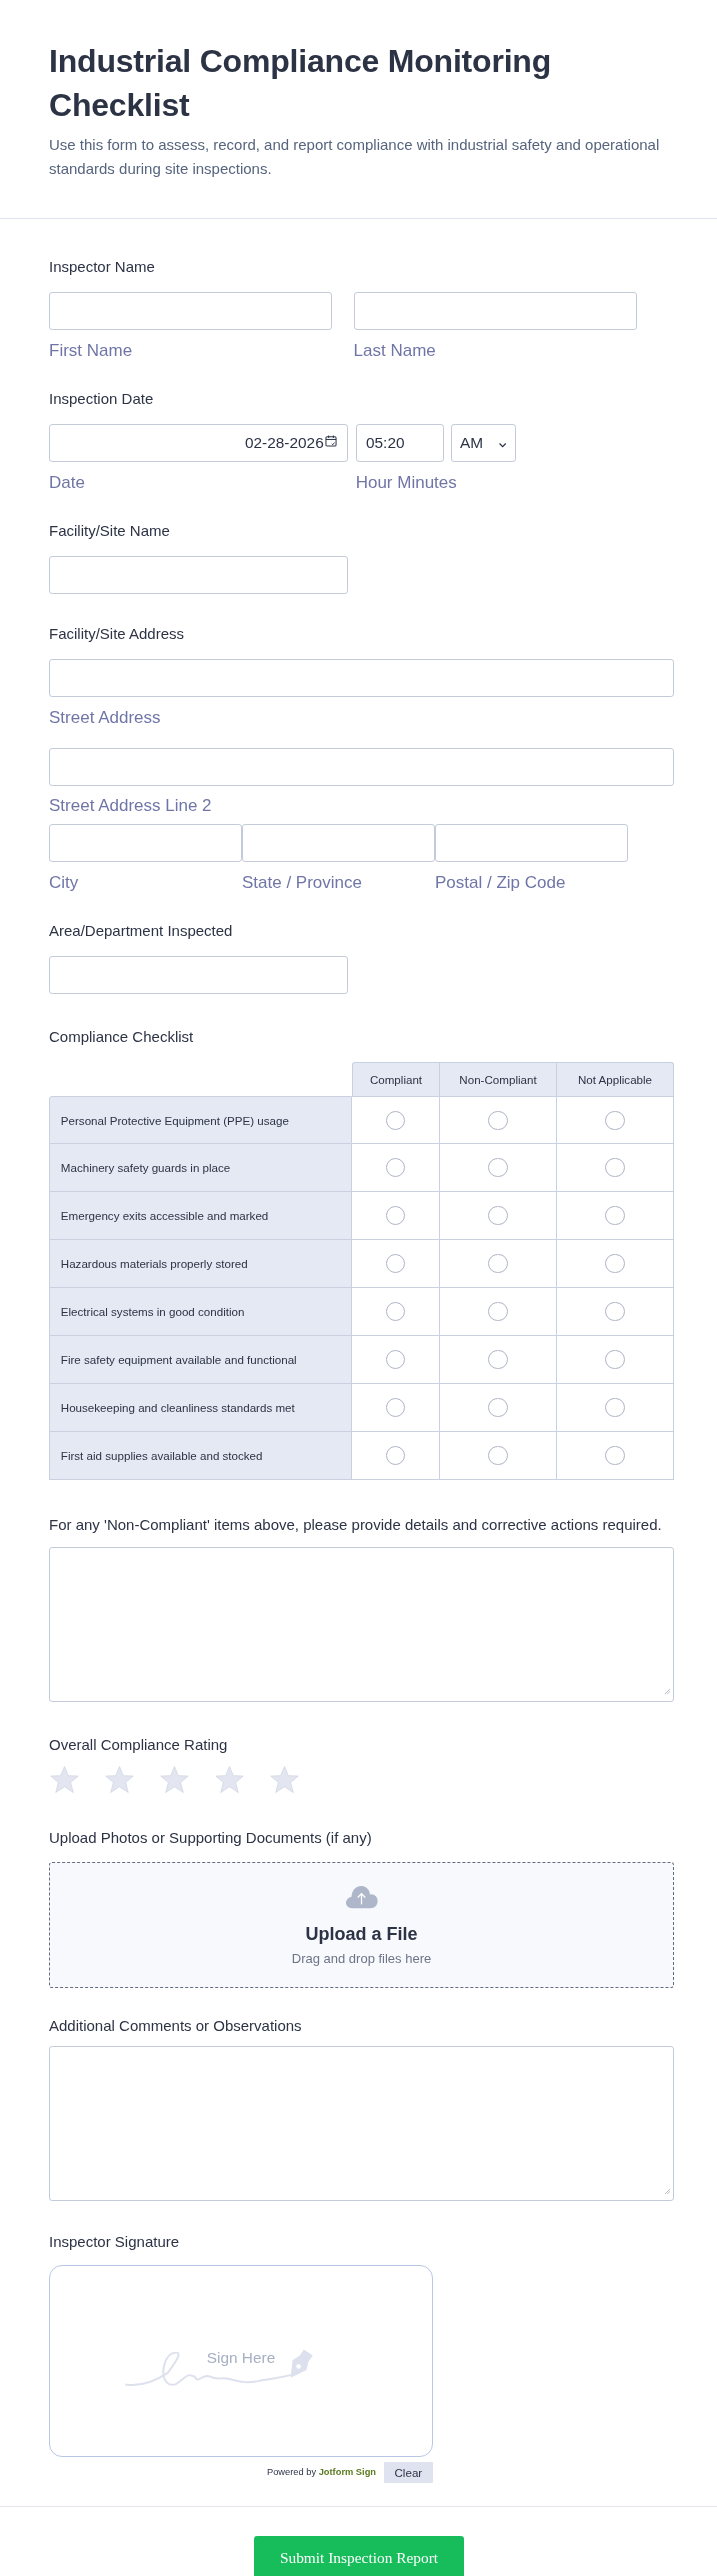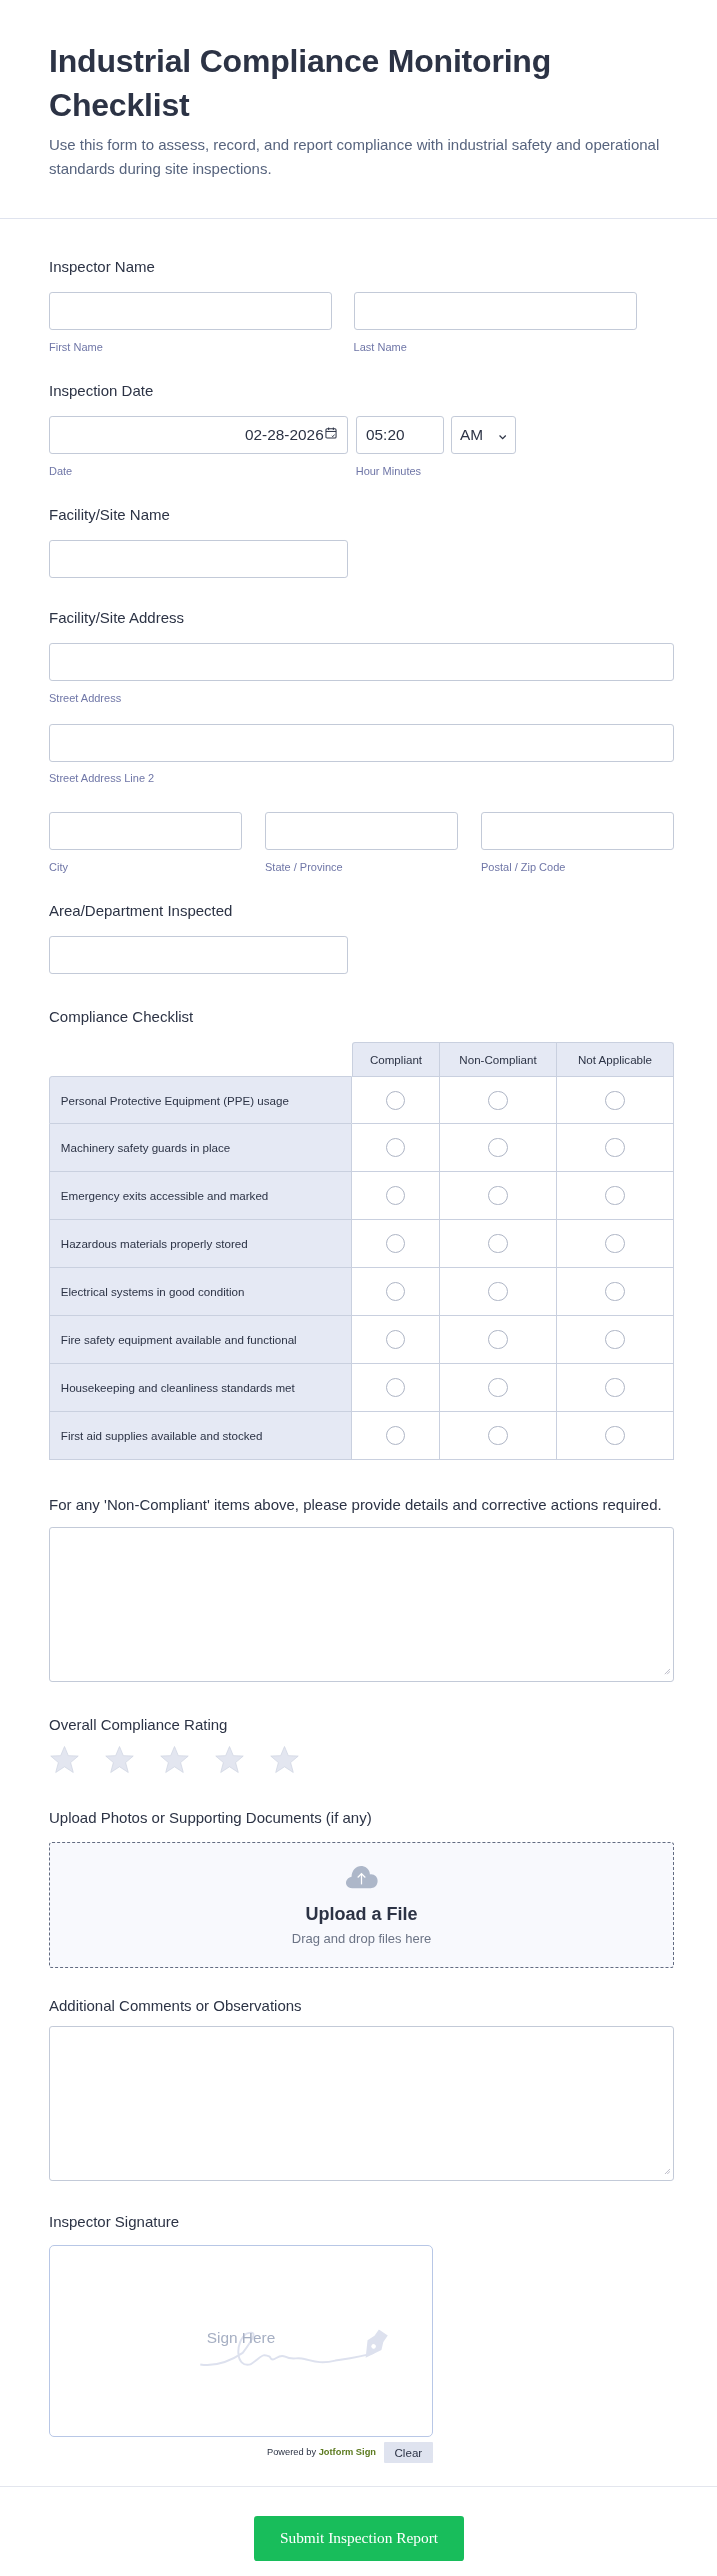--- a/index.html
+++ b/index.html
@@ -13,21 +13,21 @@
   .form { padding: 0 31px 0 49px; }
   .field { margin-top: 35px; }
   .field:first-child { margin-top: 39px; }
   .label { font-size: 15px; color: #2c3345; margin-bottom: 17px; font-weight: 500; }
   .label.wrap { line-height: 19.3px; margin-bottom: 12.3px; }
   .input {
     display: block; height: 38px; border: 0.8px solid #c3cad8; border-radius: 3.1px;
     background: #fff; font-size: 15.4px; color: #2c3345; padding: 0 9.3px;
     font-family: "Liberation Sans", sans-serif;
   }
-  .sub { font-size: 11px; color: #6f76a7; margin-top: 10.8px; }
+  .sub { font-size: 17px; color: #6f76a7; margin-top: 10.8px; }
   .row { display: flex; }
   .col { display: flex; flex-direction: column; }
   .w-full { width: 625px; }
 
   .date-input { display: flex; align-items: center; justify-content: flex-end; width: 299px; height: 38px; border: 0.8px solid #c3cad8; border-radius: 3.1px; padding: 0 9.3px; }
   .date-input span { font-size: 15.4px; color: #2c3345; }
   .time-input { width: 88px; height: 38px; border: 0.8px solid #c3cad8; border-radius: 3.1px; padding: 0 9.3px; display: flex; align-items: center; font-size: 15.4px; }
   .ampm { width: 65px; height: 38px; border: 0.8px solid #c3cad8; border-radius: 3.1px; padding: 0 7.7px; display: flex; align-items: center; justify-content: space-between; font-size: 15.4px; margin-left: 7.7px; }
 
   
@@ -45,21 +45,21 @@
   .textarea { width: 625px; height: 155px; border: 0.8px solid #c3cad8; border-radius: 3.1px; position: relative; }
   .resize { position: absolute; right: 3.1px; bottom: 3.1px; }
 
   .stars { display: flex; gap: 24px; margin-top: -1.5px; }
 
   .upload { width: 625px; height: 126px; border: 0.8px dashed #636c82; border-radius: 3.1px; background: #f8f9fd; display: flex; flex-direction: column; align-items: center; padding-top: 20px; }
   .upload-title { font-size: 18px; font-weight: 600; color: #2c3345; margin-top: 12.3px; }
   .upload-sub { font-size: 13px; color: #6c7486; margin-top: 6.2px; }
 
   .sign-wrap { width: 384px; }
-  .sign-box { width: 384px; height: 192px; border: 0.8px solid #b8c7e6; border-radius: 5px; position: relative; display: flex; align-items: center; justify-content: flex-end; }
+  .sign-box { width: 384px; height: 192px; border: 0.8px solid #b8c7e6; border-radius: 13px; position: relative; display: flex; align-items: center; justify-content: center; }
   .sign-text { position: absolute; top: 83px; left: 0; right: 0; text-align: center; font-size: 15.4px; color: #a6afc3; }
   .sign-foot { display: flex; justify-content: flex-end; align-items: center; margin-top: 4.6px; gap: 7.7px; }
   .powered { font-size: 9.3px; color: #2c3345; }
   .powered b { color: #5c7a1f; }
   .clear-btn { background: #dfe3ef; border: none; border-radius: 1px; font-size: 11.6px; color: #2c3345; padding: 3.9px 10.8px; font-family: "Liberation Sans", sans-serif; }
 
   .footer { margin-top: 23px; border-top: 0.8px solid #e3e6ee; padding: 29px 0 45px 0; display: flex; justify-content: center; }
   .submit { background: #18bd5b; color: #fff; border: none; border-radius: 3.1px; font-size: 15.4px; padding: 0 11.6px; height: 45px; width: 210px; font-family: Liberation Serif, serif; }
 </style>
 </head>
@@ -125,21 +125,21 @@
     <div class="label">Facility/Site Name</div>
     <input class="input" style="width: 299px;" value="">
   </div>
 
   <div class="field" style="margin-top:31px;">
     <div class="label">Facility/Site Address</div>
     <input class="input w-full" value="" style="">
     <div class="sub">Street Address</div>
     <input class="input w-full" style="margin-top: 20px;" value="">
     <div class="sub">Street Address Line 2</div>
-    <div class="row" style="gap:23px; margin-top:28px;">
+    <div class="row" style="margin-top:8px;">
       <div class="col">
         <input class="input" style="width: 193px;" value="">
         <div class="sub">City</div>
       </div>
       <div class="col">
         <input class="input" style="width: 193px;" value="">
         <div class="sub">State / Province</div>
       </div>
       <div class="col">
         <input class="input" style="width: 193px;" value="">

